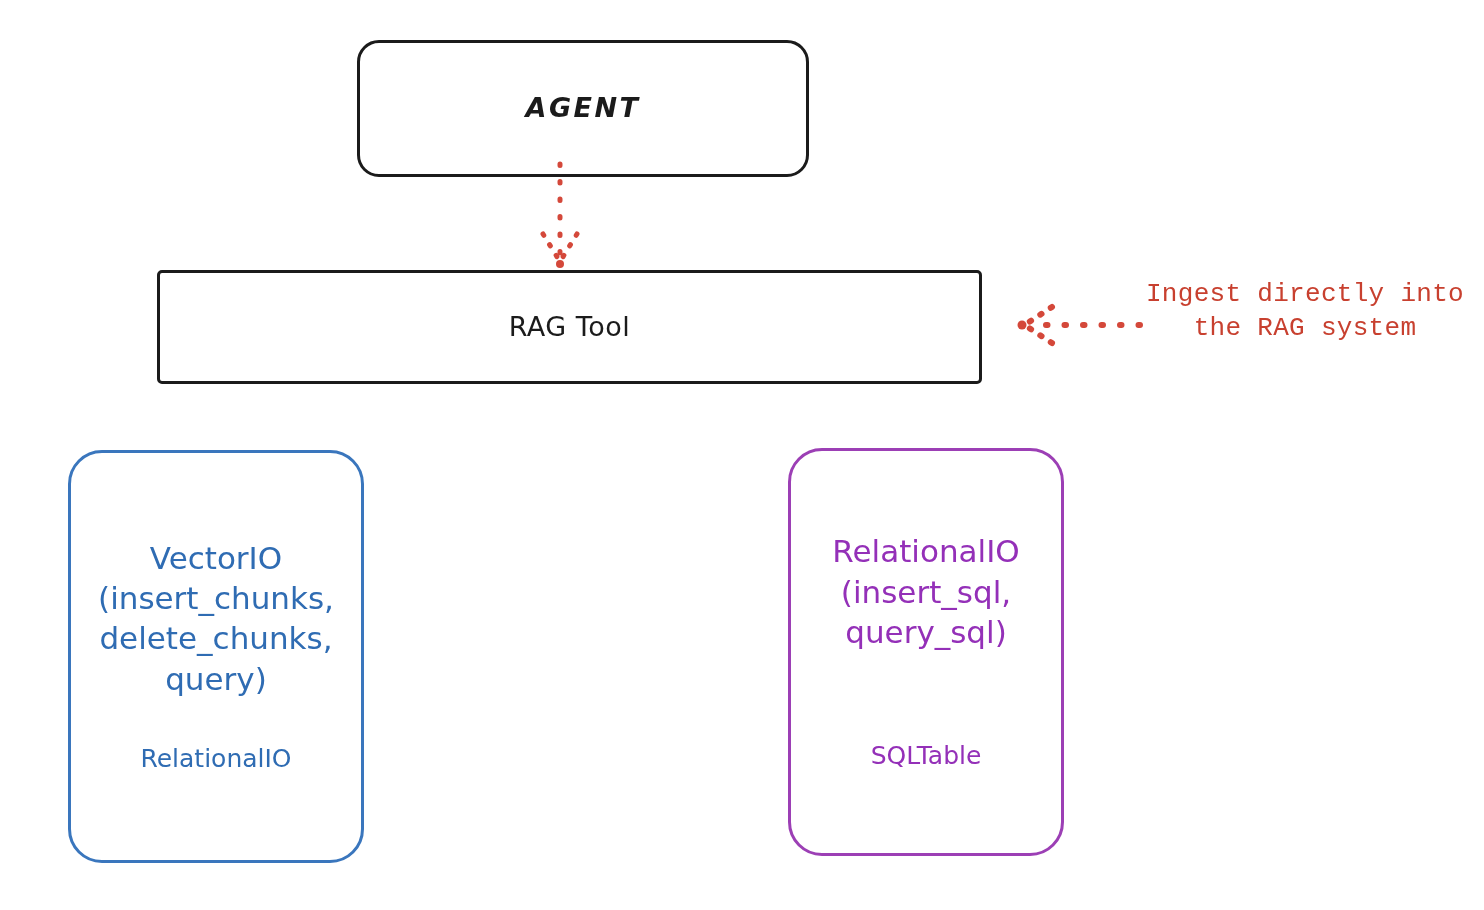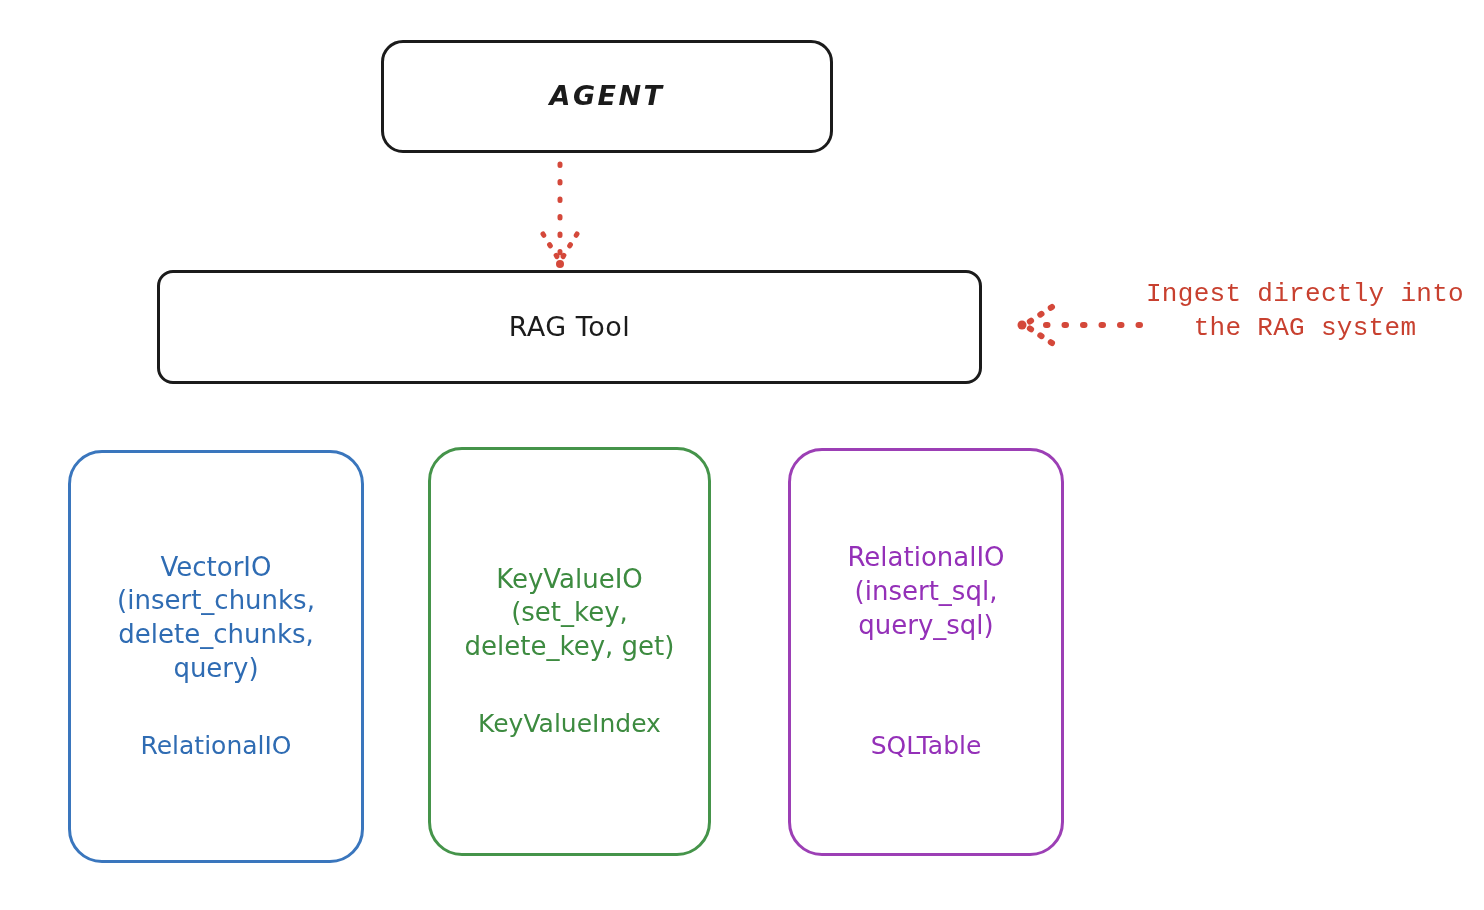--- a/index.html
+++ b/index.html
@@ -31,59 +31,58 @@
   .node-label {
     white-space: pre-line;
     line-height: 1.28;
   }
 
   
   #node-agent {
     left: 357px;
     top: 40px;
     width: 452px;
-    height: 113px;
+    height: 137px;
     border: 3.5px solid #1b1b1b;
     border-radius: 22px;
-    margin-left: 24px;
   }
   #node-agent .node-label {
     font-family: "DejaVu Sans", sans-serif;
     font-style: italic;
     font-weight: 700;
     font-size: 27px;
     letter-spacing: 2.5px;
     color: #1b1b1b;
   }
 
   
   #node-ragtool {
     left: 157px;
     top: 270px;
     width: 825px;
     height: 114px;
     border: 3.5px solid #1b1b1b;
-    border-radius: 16px;
+    border-radius: 5px;
   }
   #node-ragtool .node-label {
     font-family: "DejaVu Sans", sans-serif;
     font-size: 27px;
     letter-spacing: 0.5px;
     color: #1b1b1b;
   }
 
   
   .provider {
     border-width: 3.4px;
     border-style: solid;
     border-radius: 34px;
     padding: 0 8px;
   }
   .provider .api-label {
-    font-size: 26px;
+    font-size: 31px;
     line-height: 1.30;
     white-space: pre-line;
   }
   .provider .index-label {
     font-size: 25px;
     line-height: 1.30;
     margin-top: 44px;
     white-space: pre-line;
   }
 
@@ -182,26 +181,20 @@
 the RAG system</div>
 
   <div class="node provider" id="node-vectorio">
     <div class="api-label">VectorIO
 (insert_chunks,
 delete_chunks,
 query)</div>
     <div class="index-label">RelationalIO</div>
   </div>
 
-  <div class="node provider" id="node-keyvalueio">
-    <div class="api-label">KeyValueIO
-(set_key,
-delete_key, get)</div>
-    <div class="index-label">KeyValueIndex</div>
-  </div>
 
   <div class="node provider" id="node-relationalio">
     <div class="api-label">RelationalIO
 (insert_sql,
 query_sql)</div>
     <div class="index-label">SQLTable</div>
   </div>
 
 </div>
 

